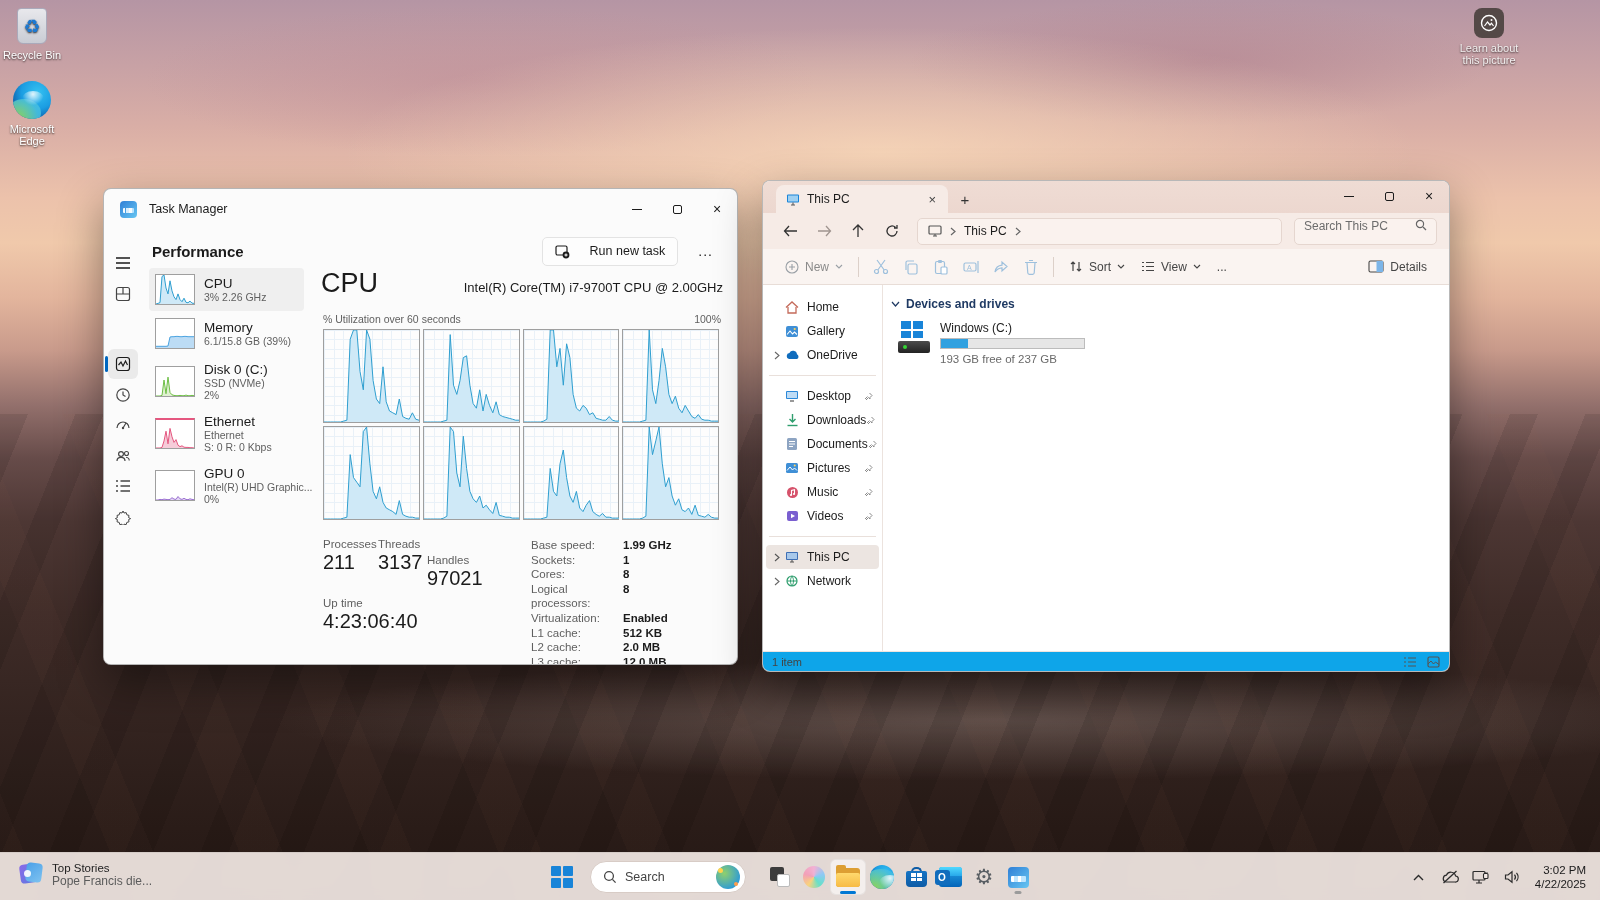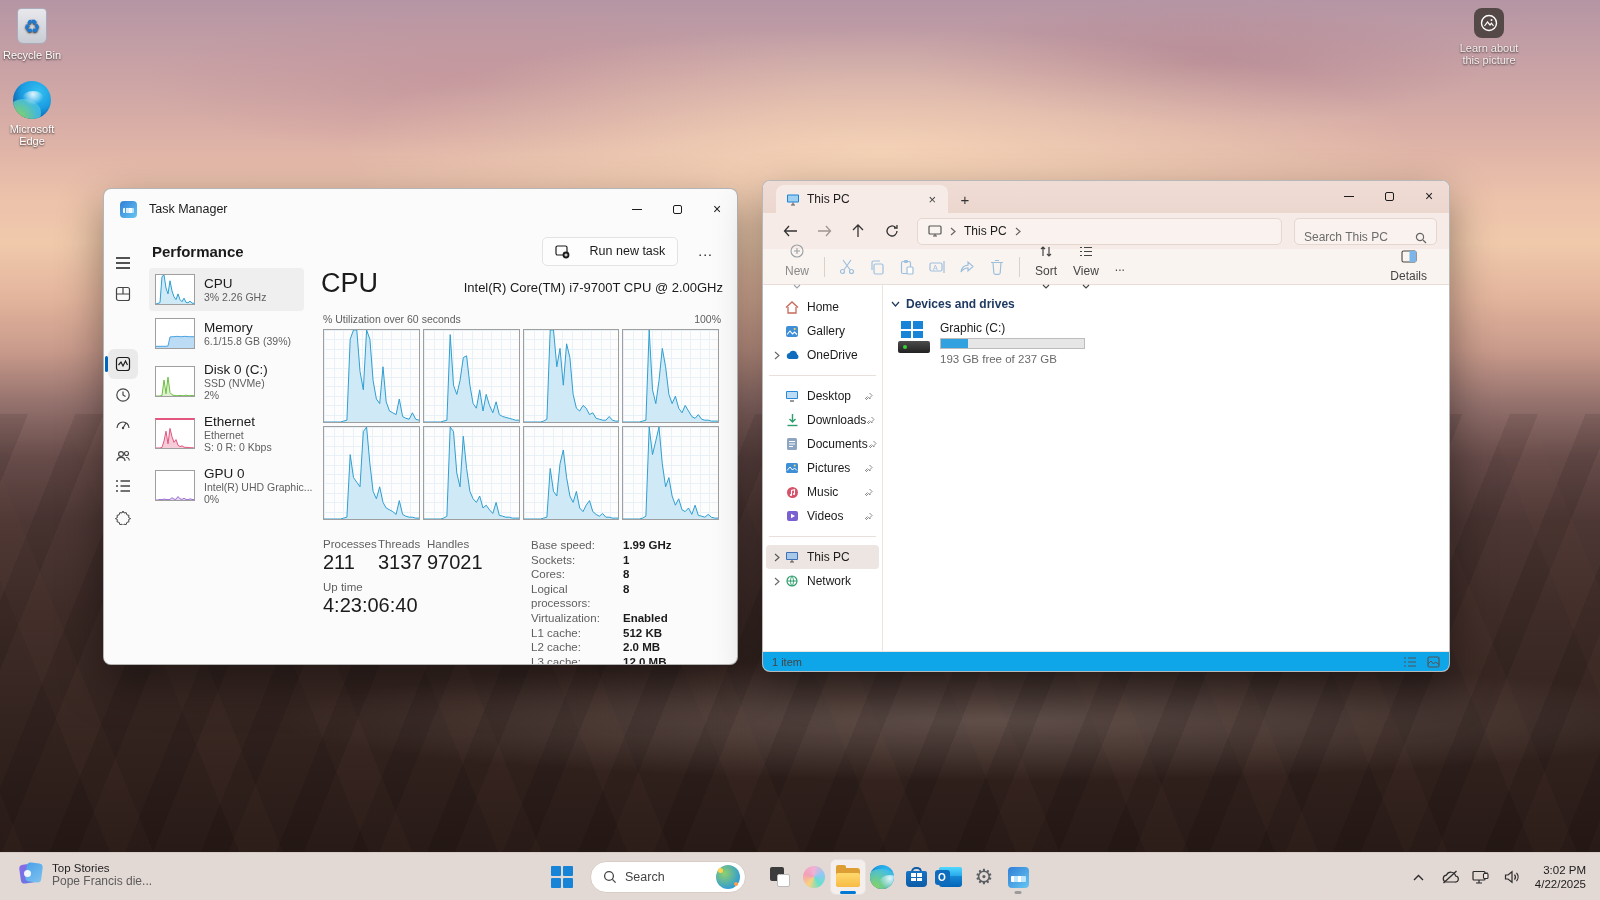--- a/index.html
+++ b/index.html
@@ -64,42 +64,42 @@
   #tm .cputitle{font-size:27px;font-weight:400;color:#1b1b1b;margin-left:10px;}
   #tm .cpusub{margin-left:auto;font-size:13px;color:#1b1b1b;}
   #tm .caprow{display:flex;margin:14px 2px 4px 12px;font-size:10.5px;color:#5f5f5f;}
   #tm .caprow .mx{margin-left:auto;}
   #tm .coregrid{margin-left:12px;display:grid;grid-template-columns:repeat(4,1fr);gap:3px;width:396px;}
   .corechart{height:94px;border:1px solid #9f9f9f;position:relative;background-color:#fdfdfd;
     background-image:repeating-linear-gradient(to right,#e9f1f8 0 1px,transparent 1px 9.6px),repeating-linear-gradient(to bottom,#e9f1f8 0 1px,transparent 1px 9.4px);}
   #tm .stats{display:flex;margin:18px 0 0 12px;}
   .qlabel{font-size:11.5px;color:#5f5f5f;}
   .qvalue{font-size:20px;font-weight:300;color:#1b1b1b;line-height:24px;}
-  .qcol1{width:55px;}.qcol2{width:49px;}.qcol3{width:62px;}
+  .qcol1{width:55px;}.qcol2{width:49px;}.qcol3{width:62px;margin-top:16px;}
   .qrow{display:flex;margin-bottom:7px;}
   #tm .specs{margin-left:42px;width:210px;}
   .specrow{display:flex;font-size:11.5px;line-height:14.6px;}
   .specrow .sl{color:#5f5f5f;width:92px;}
   .specrow .sv{color:#1b1b1b;font-weight:700;font-weight:600;}
 
   
   #fe{left:762px;top:180px;width:688px;height:492px;background:#fff;}
   #fe .tabbar{height:32px;background:linear-gradient(180deg,#efdcd4,#ecd7cf);display:flex;align-items:flex-end;}
   #fe .tab{margin-left:13px;width:172px;height:28px;background:#f6ebe6;border-radius:8px 8px 0 0;display:flex;align-items:center;padding:0 8px 0 10px;font-size:12px;color:#1b1b1b;}
   #fe .tab .x{margin-left:auto;color:#444;font-size:13px;padding:0 4px;}
   #fe .newtab{width:26px;height:26px;display:flex;align-items:center;justify-content:center;color:#333;font-size:15px;margin-left:4px;margin-bottom:1px;}
   #fe .tabctls{margin-left:auto;display:flex;align-self:flex-start;}
   #fe .addr{height:36px;background:#f6ebe6;display:flex;align-items:center;padding:0 12px;gap:4px;}
   .navbtn{width:30px;height:26px;display:flex;align-items:center;justify-content:center;color:#333;}
   .navbtn.dis{color:#9a8f8a;}
   #fe .crumbbox{margin-left:6px;flex:1;height:27px;background:#faf2ee;border:1px solid #e5d6cf;border-radius:5px;display:flex;align-items:center;padding:0 10px;gap:8px;font-size:12px;color:#1b1b1b;}
-  #fe .searchbox{margin-left:8px;width:143px;height:27px;background:#faf2ee;border:1px solid #e5d6cf;border-radius:5px;display:flex;align-items:flex-end;padding:0 9px;font-size:12px;color:#6c6c6c;}
+  #fe .searchbox{margin-left:8px;width:143px;height:27px;background:#faf2ee;border:1px solid #e5d6cf;border-radius:5px;display:flex;align-items:flex-start;padding:0 9px;font-size:12px;color:#6c6c6c;}
   #fe .searchbox .mag{margin-left:auto;}
   #fe .toolbar{height:36px;background:#faf4f1;border-bottom:1px solid #e8ddd7;display:flex;align-items:center;padding:0 14px;}
-  .tbtn{display:flex;align-items:center;gap:6px;font-size:12px;color:#454545;padding:5px 8px;border-radius:4px;flex-direction:column;}
+  .tbtn{display:flex;align-items:center;gap:6px;font-size:12px;color:#454545;padding:5px 8px;border-radius:4px;}
   .tbtn .lbl{white-space:nowrap;}
   .tico{width:30px;height:26px;display:flex;align-items:center;justify-content:center;}
   .tdiv{width:1px;height:20px;background:#dcd0c9;margin:0 7px;}
   #fe .details-btn{margin-left:auto;}
   #fe .body{position:absolute;left:0;top:104px;right:0;bottom:20px;display:flex;}
   #fe .nav{width:120px;border-right:1px solid #ece3de;padding-top:10px;overflow:hidden;}
   .navrow{display:flex;align-items:center;height:24px;padding:0 6px 0 8px;font-size:12px;color:#1b1b1b;border-radius:4px;margin:0 3px;position:relative;}
   .navrow.sel{background:#ece5e1;}
   .navrow .chev{width:10px;flex:none;color:#666;}
   .navrow .nico{width:16px;height:16px;flex:none;margin-right:7px;display:flex;align-items:center;justify-content:center;}
@@ -822,21 +822,21 @@
             <div class="winflag">
                 <i></i>
                 <i></i>
                 <i></i>
                 <i></i>
               </div>
             <div class="slab"></div>
               <div class="led"></div>
           </div>
           <div class="driveinfo">
-            <div class="drivename">Graphic (C:)</div>
+            <div class="drivename">Windows (C:)</div>
             <div class="drivebar">
                 <div class="fill" id="drivefill" style="width: 19%;"></div>
               </div>
             <div class="drivefree">193 GB free of 237 GB</div>
           </div>
         </div>
       </div>
     </div>
 
     <div class="statusbar">

